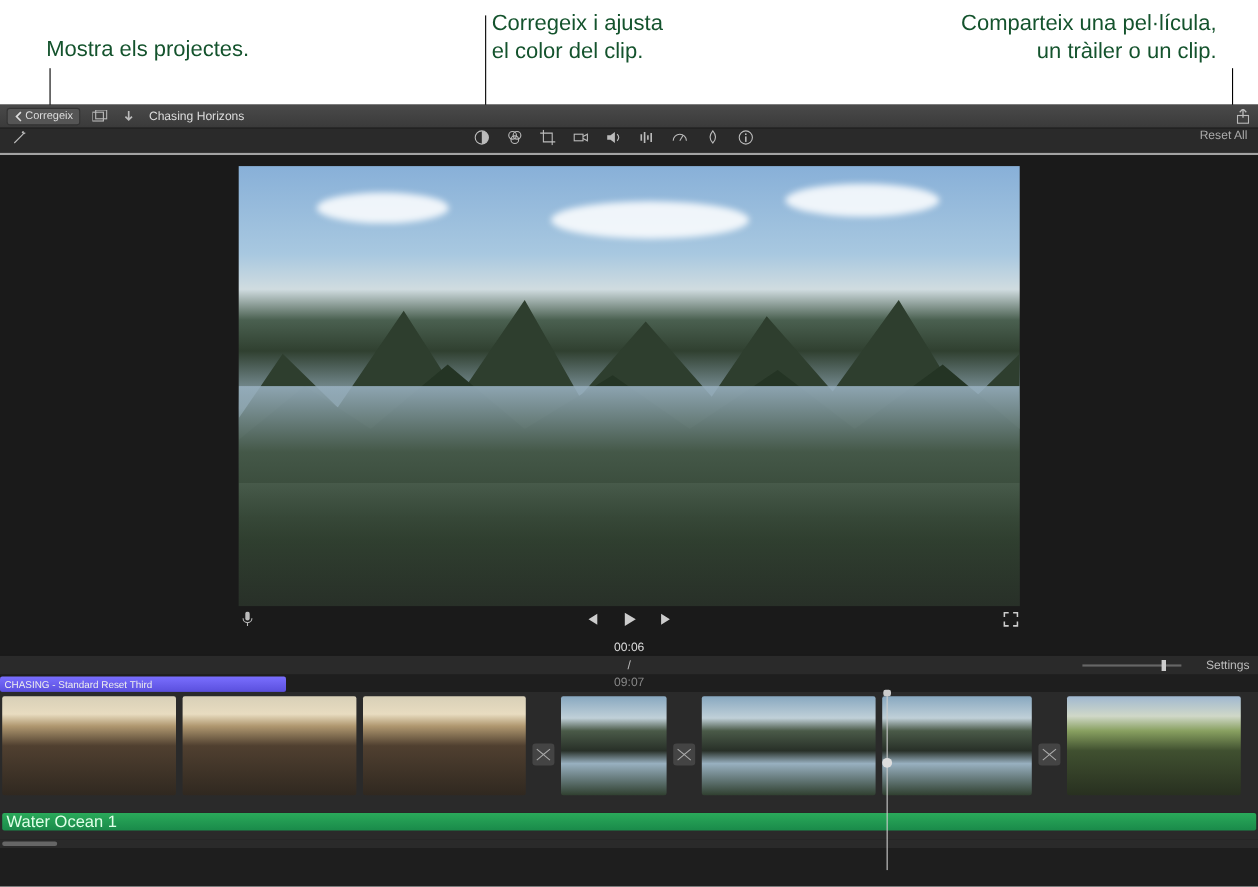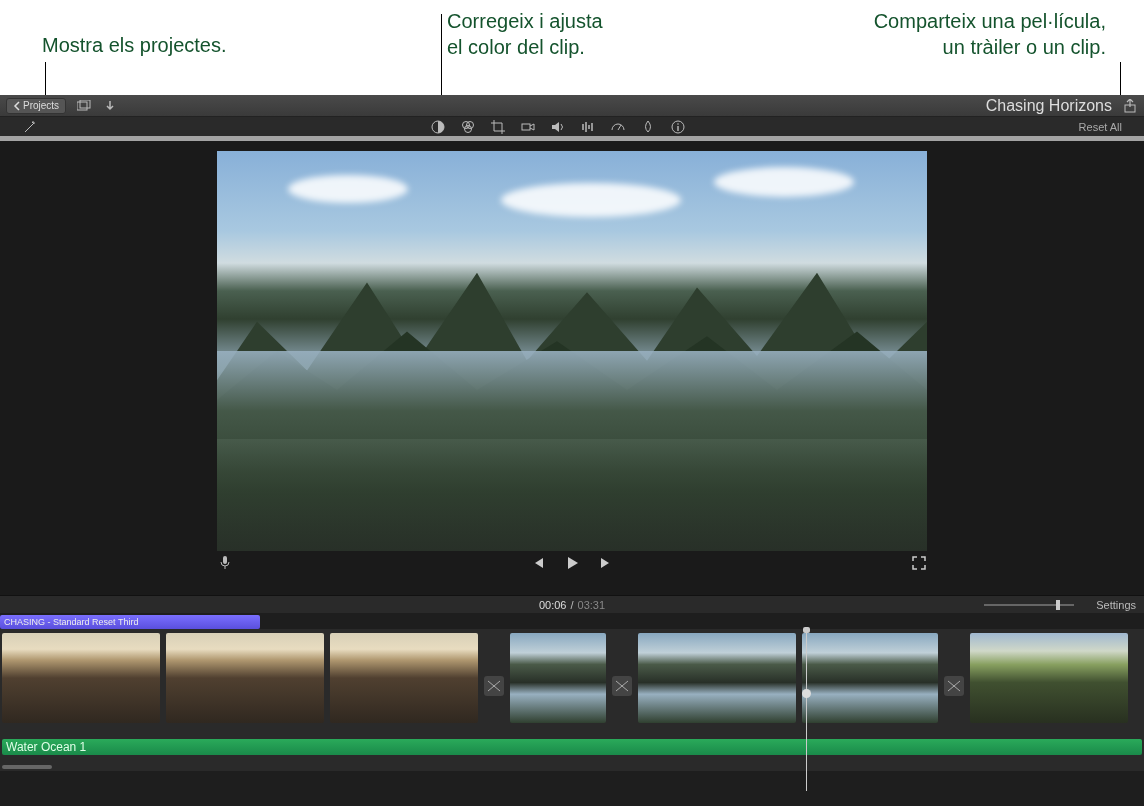--- a/index.html
+++ b/index.html
@@ -44,29 +44,29 @@
     border-bottom: 1px solid #222;
     padding: 0 6px;
     gap: 10px;
   }
   .proj-btn {
     display: inline-flex; align-items: center;
     background: #555; border: 1px solid #333;
     border-radius: 3px; padding: 0 6px; height: 16px;
     color: #ddd; font-size: 10px; cursor: pointer;
   }
-  .tb-center { flex: 1; text-align: right; color: #ddd; font-size: 16px; }
+  .tb-center { flex: 1; text-align: left; color: #ddd; font-size: 11px; }
   .icon-btn {
     width: 16px; height: 16px; display: inline-flex;
     align-items: center; justify-content: center;
     color: #bbb; cursor: pointer;
   }
   .adjust-bar {
-    height: 24px; display: flex; align-items: center;
-    padding: 0 22px; border-bottom: 5px solid #a3a3a3;
+    height: 24px; display: flex; align-items: flex-start;
+    padding: 0 10px; border-bottom: 2px solid #a3a3a3;
     background: #2a2a2a;
   }
   .adjust-icons {
     margin-left: auto; margin-right: auto;
     display: flex; gap: 14px; align-items: center;
     position: absolute; left: 430px;
   }
   .reset-all {
     margin-left: auto; color: #aaa; font-size: 11px; cursor: pointer;
   }
@@ -102,20 +102,21 @@
   .player-ctrl {
     display: flex; align-items: center;
     width: 710px; height: 24px; justify-content: space-between;
   }
   .pc-center { display: flex; gap: 18px; align-items: center; }
   .time-bar {
     height: 18px; display: flex; align-items: center; justify-content: center;
     gap: 4px; font-size: 11px; color: #bbb;
     background: #2a2a2a; border-top: 1px solid #111;
     position: relative;
+    flex-direction: column;
   }
   .settings-btn { position: absolute; right: 8px; color: #bbb; cursor: pointer; }
   .zoom-slider {
     position: absolute; right: 70px; width: 90px; height: 6px;
     display: flex; align-items: center;
   }
   .zoom-track { width: 100%; height: 2px; background: #666; position: relative;}
   .zoom-knob { position: absolute; right: 14px; top: -4px; width: 4px; height: 10px; background: #ccc; }
   .title-strip {
     height: 14px; background: linear-gradient(#7a6fff,#5a4fdd);
@@ -153,21 +154,21 @@
   }
   .playhead-dot {
     position:absolute; top: 60px; left:-4px; width:9px; height:9px;
     background:#ddd; border-radius:50%;
   }
   .audio-row {
     height: 24px; background: #2a2a2a; padding: 0 2px;
   }
   .audio-track {
     height: 16px; background: linear-gradient(#2aaa5a,#1a8a4a);
-    border-radius: 2px; font-size: 12px; color: #e0ffe8;
+    border-radius: 2px; font-size: 15px; color: #e0ffe8;
     padding-left: 4px; display: flex; align-items: center;
   }
   .scroll-stub {
     height: 8px; background: #2a2a2a; display:flex; align-items:center;
   }
   .scroll-thumb {
     height: 4px; width: 50px; background: #666; border-radius: 2px; margin-left:2px;
   }
   .timeline-wrap { position: relative; }
   .adj-icon svg { width: 14px; height: 14px; display:block; }
@@ -188,21 +189,21 @@
   <div class="callout-line" style="right:23px; top:62px; height:36px;"></div>
 </div>
 
 <div class="imovie">
 
   <div class="toolbar">
     <div class="proj-btn">
       <svg width="8" height="10" viewBox="0 0 8 10">
           <path d="M6 1 L2 5 L6 9" stroke="#ddd" fill="none" stroke-width="1.5"></path>
         </svg>
-      <span style="margin-left:2px;">Projects</span>
+      <span style="margin-left:2px;">Corregeix</span>
     </div>
     <div class="icon-btn">
       <svg width="14" height="12" viewBox="0 0 14 12">
           <rect x="0" y="2" width="10" height="8" fill="none" stroke="#bbb"></rect>
           <rect x="3" y="0" width="10" height="8" fill="none" stroke="#bbb"></rect>
         </svg>
     </div>
     <div class="icon-btn">
       <svg width="12" height="12" viewBox="0 0 12 12">
           <path d="M6 1 V9 M3 6 L6 9 L9 6" stroke="#bbb" fill="none" stroke-width="1.5"></path>
@@ -321,21 +322,21 @@
         <svg width="14" height="14" viewBox="0 0 14 14">
             <path d="M1 5 V1 H5 M9 1 H13 V5 M13 9 V13 H9 M5 13 H1 V9" stroke="#ccc" fill="none" stroke-width="1.5"></path>
           </svg>
       </div>
     </div>
   </div>
 
   <div class="time-bar">
     <span style="color:#ddd;">00:06</span>
     <span>/</span>
-    <span style="color:#888;">03:31</span>
+    <span style="color:#888;">09:07</span>
     <div class="zoom-slider">
       <div class="zoom-track">
           <div class="zoom-knob"></div>
         </div>
     </div>
     <div class="settings-btn">Settings</div>
   </div>
 
   <div class="timeline-wrap">
     <div class="title-strip">CHASING - Standard Reset Third</div>

